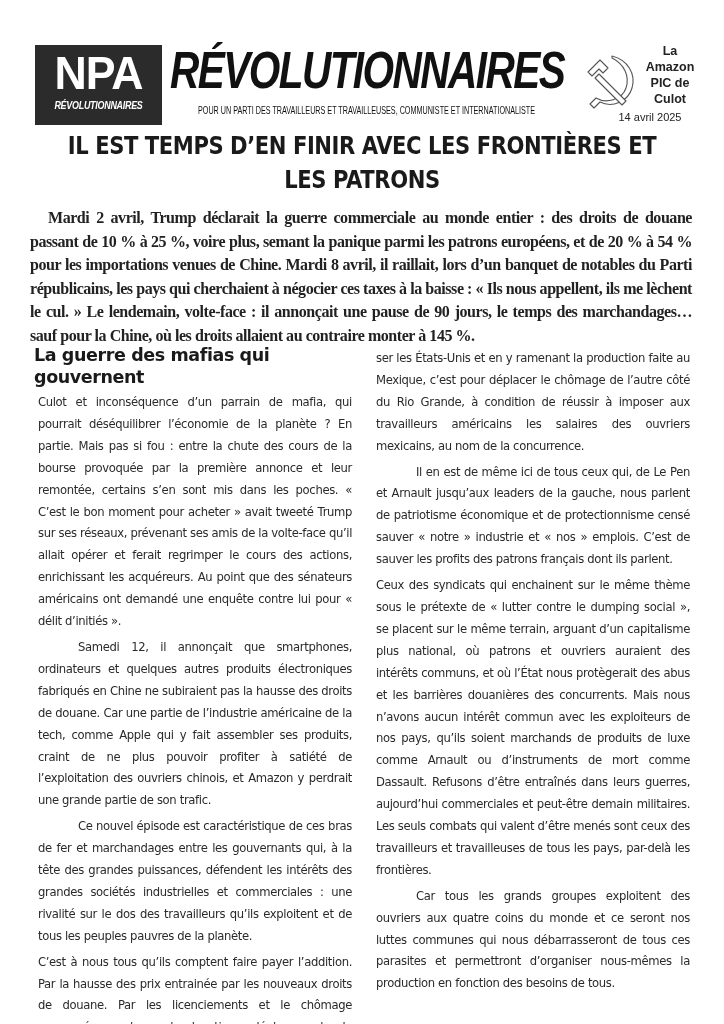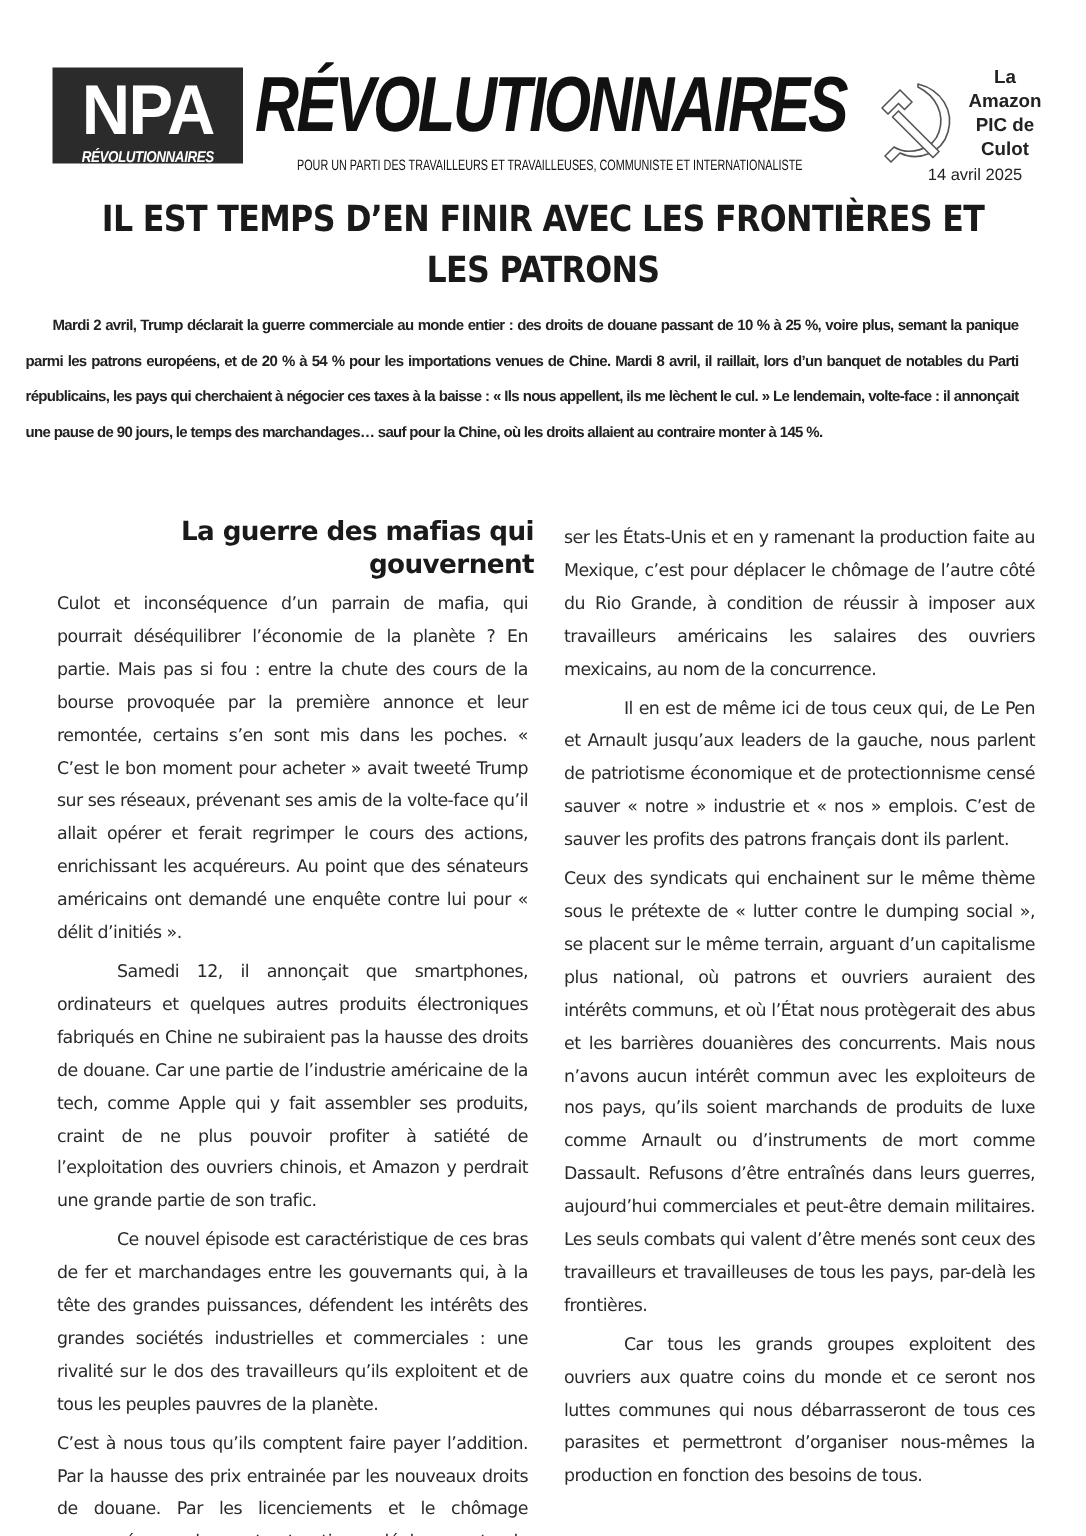--- a/index.html
+++ b/index.html
@@ -1,21 +1,21 @@
 <!DOCTYPE html>
 <html><head>
 <meta charset="utf-8">
 <style>
   html, body { margin: 0; padding: 0; background: #ffffff; }
   body { width: 724px; height: 1024px; position: relative; overflow: hidden; color: #1a1a1a; }
 
   
   .masthead { position: absolute; left: 35px; top: 45px; width: 680px; height: 78px; }
   .logo-box {
-    position: absolute; left: 0; top: 0; width: 127px; height: 64px;
+    position: absolute; left: 0; top: 0; width: 127px; height: 80px;
     background: #2b2b2b; color: #fff; text-align: center;
   }
   .logo-npa {
     font-family: "Liberation Sans", sans-serif; font-weight: bold;
     font-size: 47px; line-height: 50px; letter-spacing: -1px;
     transform: scaleX(0.95); display: block; margin-top: 3px;
   }
   .logo-sub {
     font-family: "Liberation Sans", sans-serif; font-weight: bold; font-style: italic;
     font-size: 10.5px; line-height: 14px; letter-spacing: -0.3px;
@@ -46,32 +46,32 @@
 
   
   .headline {
     position: absolute; left: 20px; top: 129px; width: 684px; text-align: center;
     font-family: "DejaVu Sans", sans-serif; font-weight: bold; font-size: 24px; line-height: 34px;
     letter-spacing: -0.5px; transform: scaleX(0.88); transform-origin: center top; color: #1a1a1a;
   }
 
   
   .lead {
-    position: absolute; left: 17px; top: 206px; width: 662px;
-    font-family: Liberation Sans, sans-serif; font-weight: bold; font-size: 10px; line-height: 23.6px;
+    position: absolute; left: 30px; top: 206px; width: 662px;
+    font-family: Liberation Serif, serif; font-weight: bold; font-size: 16px; line-height: 23.6px;
     text-align: justify; text-indent: 18px; letter-spacing: -0.45px; color: #222;
   }
 
   
   .col { position: absolute; top: 344px; width: 322px; }
   .col-left { left: 34px; }
   .col-right { left: 372px; }
   .col h2 {
     margin: 0; font-family: "DejaVu Sans", sans-serif; font-weight: bold;
-    font-size: 17.5px; line-height: 22px; letter-spacing: -0.4px; color: #1a1a1a; text-align: right;
+    font-size: 17.5px; line-height: 22px; letter-spacing: -0.4px; color: #1a1a1a;
   }
   .col h2.justify { text-align: justify; text-align-last: left; }
   .col p {
     margin: 4px; font-family: "DejaVu Sans", sans-serif; font-size: 11.6px; line-height: 21.9px;
     text-align: justify; letter-spacing: -0.35px; color: #2a2a2a; hyphens: manual;
   }
   .col p.indent { text-indent: 40px; }
   .gap-left-2 { margin-top: 20px !important; }
   .gap-right-2 { margin-top: 20px !important; }
   .col-left h2:first-child { margin-bottom: 0; }

